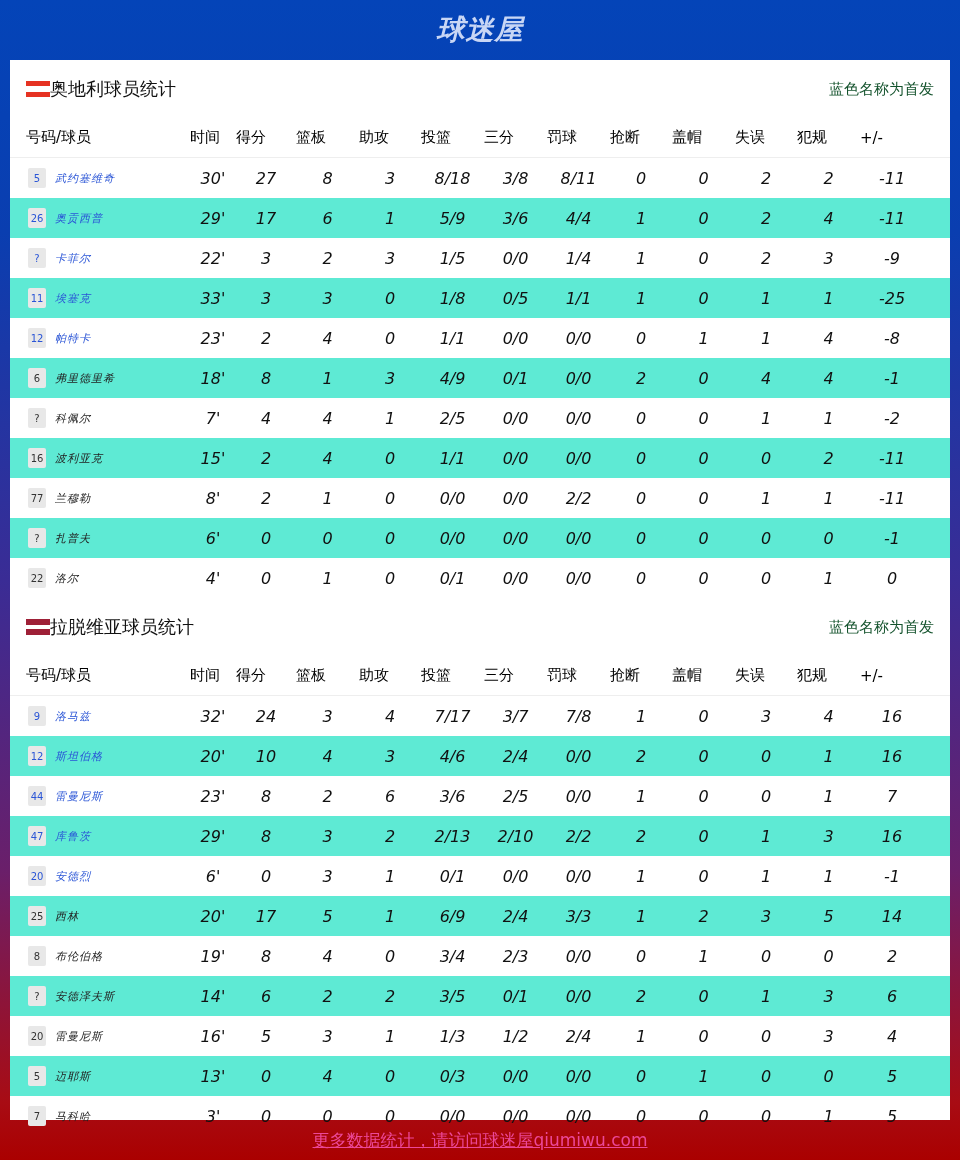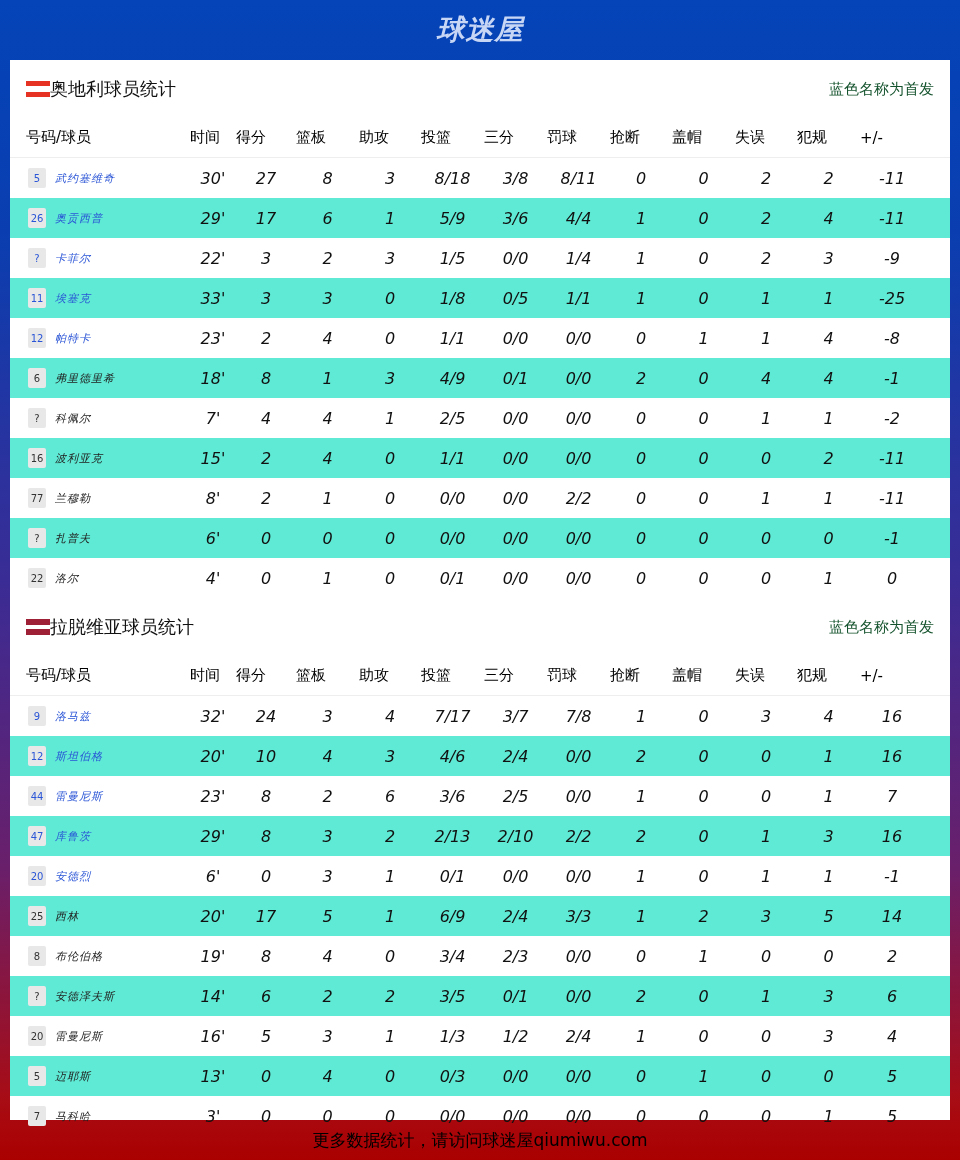--- a/index.html
+++ b/index.html
@@ -59,21 +59,21 @@
     display: flex; align-items: center; justify-content: center;
     margin-right: 9px;
   }
   .jersey.starter { color: #2a55d6; }
   .pname { font-size: 11px; color: #222; letter-spacing: 1px; font-style: italic; }
   .pname.starter { color: #2a55d6; }
   .footer {
     position: absolute; left: 0; top: 1120px;
     width: 960px; height: 40px;
     display: flex; align-items: center; justify-content: center;
-    color: #000000; font-size: 17px;
+    color: #ec4899; font-size: 17px; text-decoration: underline;
   }
 </style>
 </head>
 <body>
 
 <div class="header">
   <div class="logo">球迷屋</div>
 </div>
 
 <div class="card" id="card">

